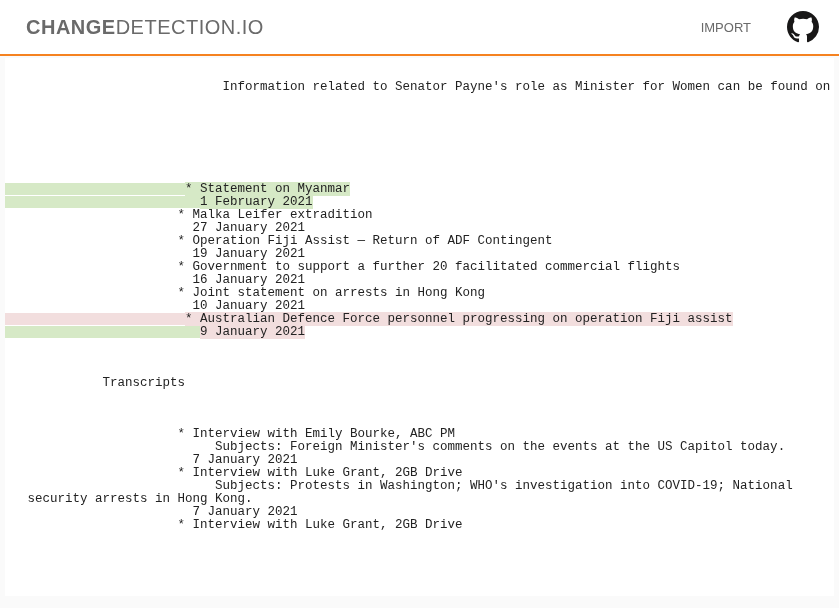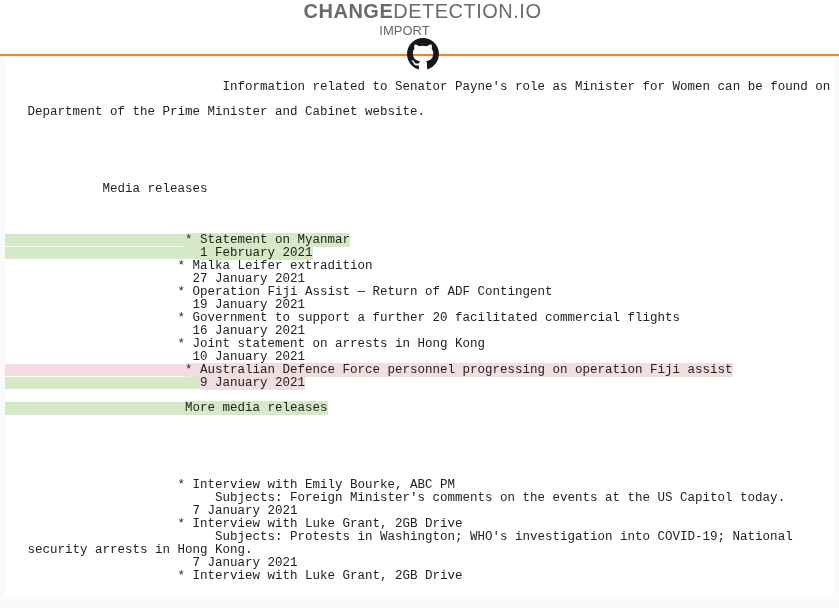--- a/index.html
+++ b/index.html
@@ -5,21 +5,20 @@
   * { box-sizing: border-box; margin: 0; padding: 0; }
   html, body { width: 839px; height: 608px; overflow: hidden; }
   body { font-family: Arial, Helvetica, sans-serif; background: #fff; color: #333; }
   .header {
     height: 56px;
     background: #fff;
     border-bottom: 2px solid #f58220;
     display: flex;
     align-items: center;
     padding: 0 20px 0 26px;
-    flex-direction: column;
   }
   .brand { font-size: 20px; letter-spacing: 0.5px; color: #6a6a6a; }
   .brand-bold { font-weight: 700; }
   .brand-rest { font-weight: 400; }
   .header-spacer { flex: 1; }
   .nav-link { font-size: 13px; color: #6a6a6a; margin-right: 36px; cursor: pointer; }
   .gh-icon { width: 32px; height: 32px; cursor: pointer; }
   .content-wrap {
     background: #fafafa;
     padding: 2px 5px 12px 5px;
@@ -53,25 +52,23 @@
   <span class="gh-icon">
     <svg viewBox="0 0 16 16" width="32" height="32" fill="#181717">
         <path d="M8 0C3.58 0 0 3.58 0 8c0 3.54 2.29 6.53 5.47 7.59.4.07.55-.17.55-.38 0-.19-.01-.82-.01-1.49-2.01.37-2.53-.49-2.69-.94-.09-.23-.48-.94-.82-1.13-.28-.15-.68-.52-.01-.53.63-.01 1.08.58 1.23.82.72 1.21 1.87.87 2.33.66.07-.52.28-.87.51-1.07-1.78-.2-3.64-.89-3.64-3.95 0-.87.31-1.59.82-2.15-.08-.2-.36-1.02.08-2.12 0 0 .67-.21 2.2.82.64-.18 1.32-.27 2-.27.68 0 1.36.09 2 .27 1.53-1.04 2.2-.82 2.2-.82.44 1.1.16 1.92.08 2.12.51.56.82 1.27.82 2.15 0 3.07-1.87 3.75-3.65 3.95.29.25.54.73.54 1.48 0 1.07-.01 1.93-.01 2.2 0 .21.15.46.55.38A8.013 8.013 0 0016 8c0-4.42-3.58-8-8-8z"></path>
       </svg>
   </span>
 </div>
 
 <div class="content-wrap">
 <div class="content">
 <span class="line">                    <span>         Information related to Senator Payne's role as Minister for Women can be found on the</span></span>
-<span class="line">   <span>Department of the Prime Minister and Cabinet website.</span></span>
 <span class="line"> </span>
 <span class="line"> </span>
-<span class="line"><span>             Media releases</span></span>
 <span class="line"> </span>
 <div id="media-list"><span class="line"><span class="hl-add" style="display:inline-block;width:180px;">&nbsp;</span><span class="hl-add">* </span><span class="hl-add">Statement on Myanmar</span></span><span class="line"><span class="hl-add" style="display:inline-block;width:195px;">&nbsp;</span><span class="hl-add">1 February 2021</span></span><span class="line">                       * Malka Leifer extradition</span><span class="line">                         27 January 2021</span><span class="line">                       * Operation Fiji Assist — Return of ADF Contingent</span><span class="line">                         19 January 2021</span><span class="line">                       * Government to support a further 20 facilitated commercial flights</span><span class="line">                         16 January 2021</span><span class="line">                       * Joint statement on arrests in Hong Kong</span><span class="line">                         10 January 2021</span><span class="line"><span class="hl-del" style="display:inline-block;width:180px;">&nbsp;</span><span class="hl-del">* </span><span class="hl-del">Australian Defence Force personnel progressing on operation Fiji assist</span></span><span class="line"><span class="hl-add" style="display:inline-block;width:195px;">&nbsp;</span><span class="hl-del">9 January 2021</span></span></div>
-<span class="line"><span class="hl-add" style="display:inline-block;width:180px;">&nbsp;</span><span class="hl-add">More media releases</span></span>
 <span class="line"> </span>
+<span class="line"><span>             Transcripts</span></span>
 <span class="line"> </span>
 <div id="transcripts-list"><span class="line">                       * Interview with Emily Bourke, ABC PM</span><span class="line">                            Subjects: Foreign Minister's comments on the events at the US Capitol today.</span><span class="line">                         7 January 2021</span><span class="line">                       * Interview with Luke Grant, 2GB Drive</span><span class="line">                            Subjects: Protests in Washington; WHO's investigation into COVID-19; National</span><span class="line">   security arrests in Hong Kong.</span><span class="line">                         7 January 2021</span><span class="line">                       * Interview with Luke Grant, 2GB Drive</span></div>
 
 </div>
 </div>
 
 </body></html>

